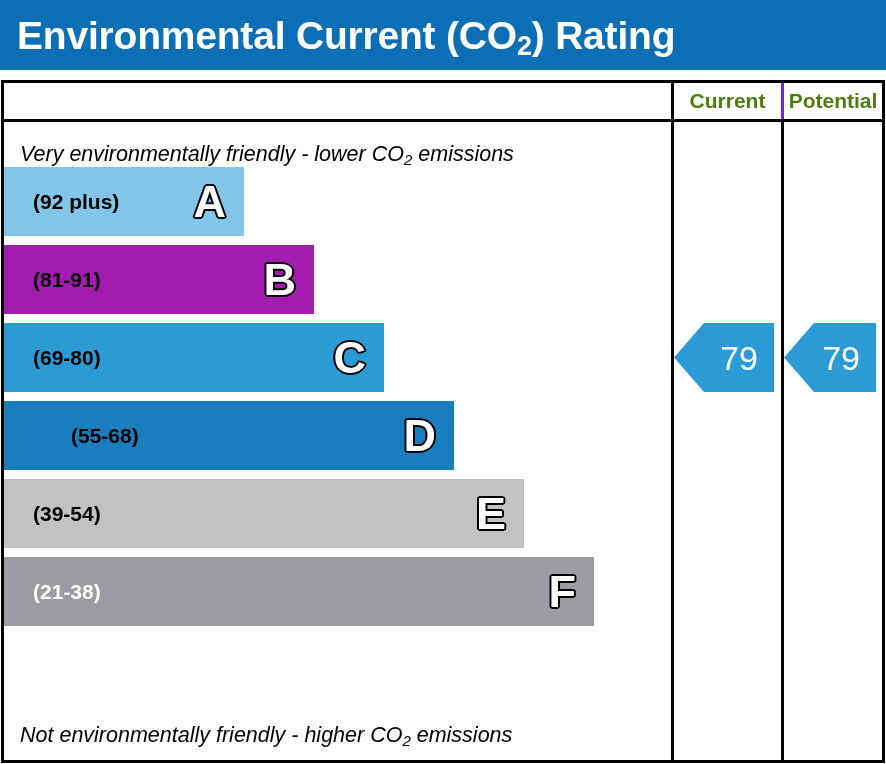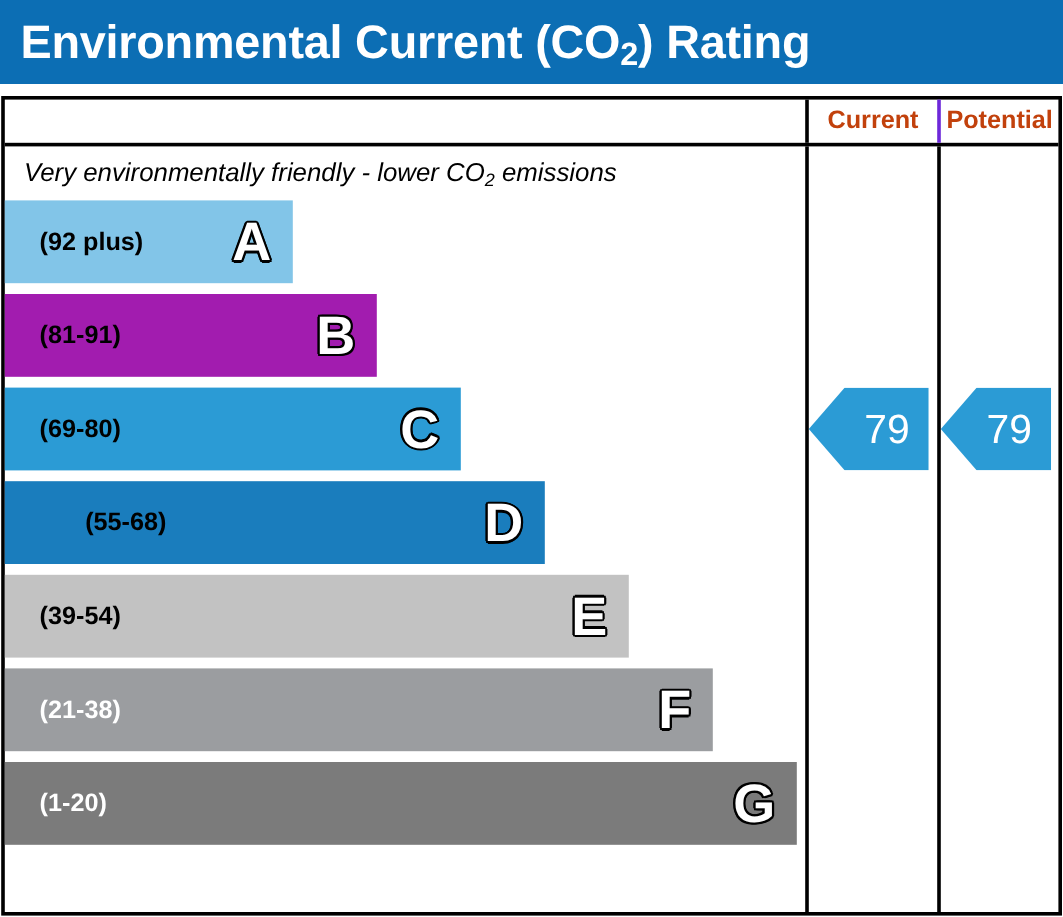--- a/index.html
+++ b/index.html
@@ -47,21 +47,21 @@
   
   .hdrrow{
     position:absolute;left:0;top:0;
     width:878px;height:39px;
     border-bottom:3px solid #000000;
     box-sizing:border-box;
   }
   .hdr-cell{
     position:absolute;top:0;height:36px;
     display:flex;align-items:center;justify-content:center;
-    font-size:21px;font-weight:bold;color:#c2410c;
+    font-size:21px;font-weight:bold;color:#4d7c0f;
   }
   .hdr-current{left:667px;width:110px;border-left:3px solid #000000;box-sizing:border-box;}
   .hdr-potential{left:777px;width:101px;border-left:3px solid #6d28d9;box-sizing:border-box;}
 
   
   .bodyrow{
     position:absolute;left:0;top:39px;
     width:878px;height:638px;
   }
   .col-divider{
@@ -74,21 +74,21 @@
   .graph{
     position:absolute;left:0;top:0;width:667px;height:638px;
   }
   .caption{
     position:absolute;left:0;width:660px;
     font-size:21.5px;font-style:italic;color:#000000;
     padding-left:16px;box-sizing:border-box;
     white-space:nowrap;
   }
   .caption sub{font-size:15px;vertical-align:baseline;position:relative;top:4px;}
-  .caption-top{top:10px;font-style:italic;}
+  .caption-top{top:20px;font-style:italic;}
   .caption-bottom{top:601px;}
 
   .bands{position:absolute;left:0;top:45px;width:667px;height:549px;}
 
   .band{
     position:absolute;left:0;height:69px;
     display:flex;align-items:center;
     box-sizing:border-box;
   }
   .band .range{
@@ -172,26 +172,23 @@
               <span class="letter" style="right: 18px;">D</span>
             </div>
             <div class="band" style="top: 312px; width: 520px; height: 69px; background: rgb(194, 194, 194);">
               <span class="range">(39-54)</span>
               <span class="letter" style="right: 18px;">E</span>
             </div>
             <div class="band dark" style="top: 390px; width: 590px; height: 69px; background: rgb(155, 157, 160);">
               <span class="range">(21-38)</span>
               <span class="letter" style="right: 18px;">F</span>
             </div>
-            <div class="band dark" style="top: 468px; width: 660px; height: 69px; background: rgb(123, 123, 123);">
-              <span class="range">(1-20)</span>
-              <span class="letter" style="right: 18px;">G</span>
-            </div>
           </div>
 
+        <div class="caption caption-bottom"><span>Not environmentally friendly - higher CO</span><sub>2</sub><span> emissions</span></div>
       </div>
 
       <div class="arrowcell current">
         <div class="arrow" id="arrow-current" style="top: 201px; height: 69px; width: 100px; background: rgb(43, 155, 213); left: 0px;">
           <span class="val">79</span>
         </div>
       </div>
 
       <div class="arrowcell potential">
         <div class="arrow" id="arrow-potential" style="top: 201px; height: 69px; width: 92px; background: rgb(43, 155, 213); left: 0px;">

